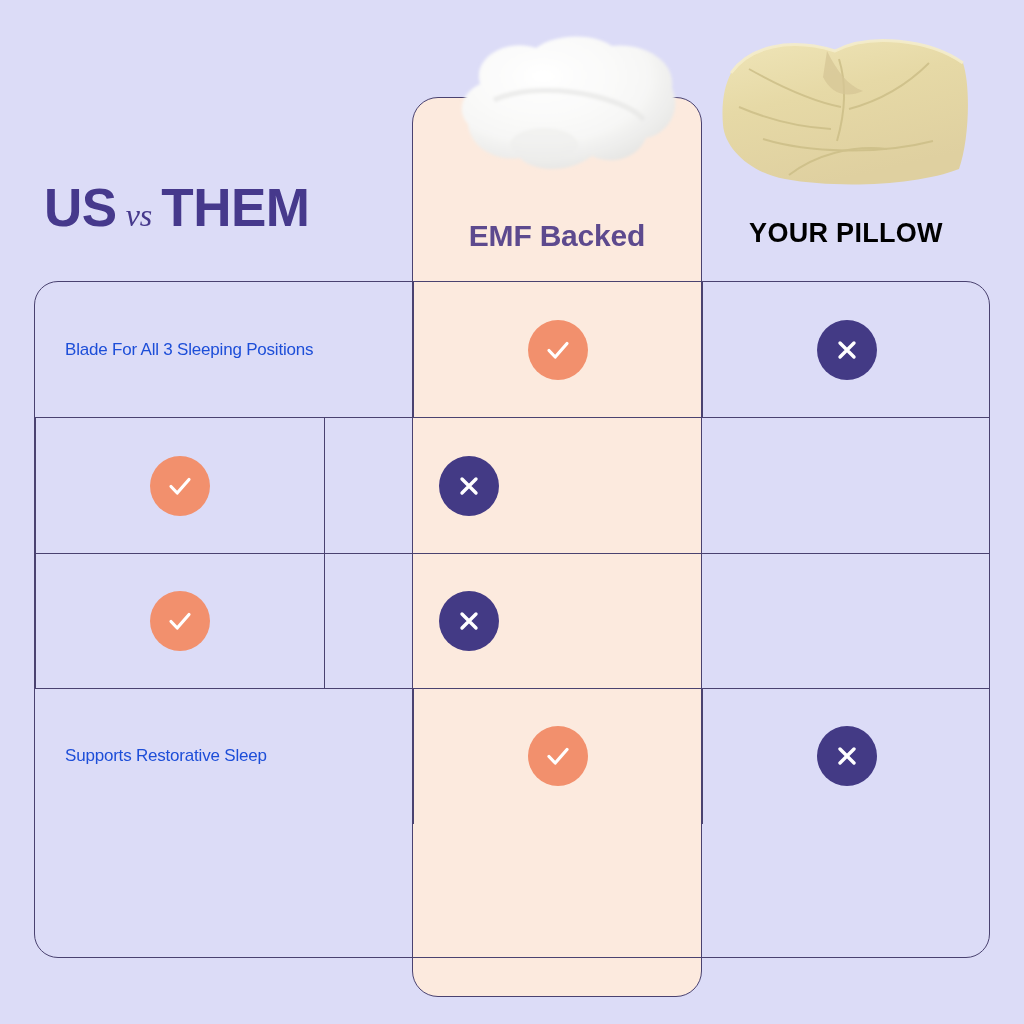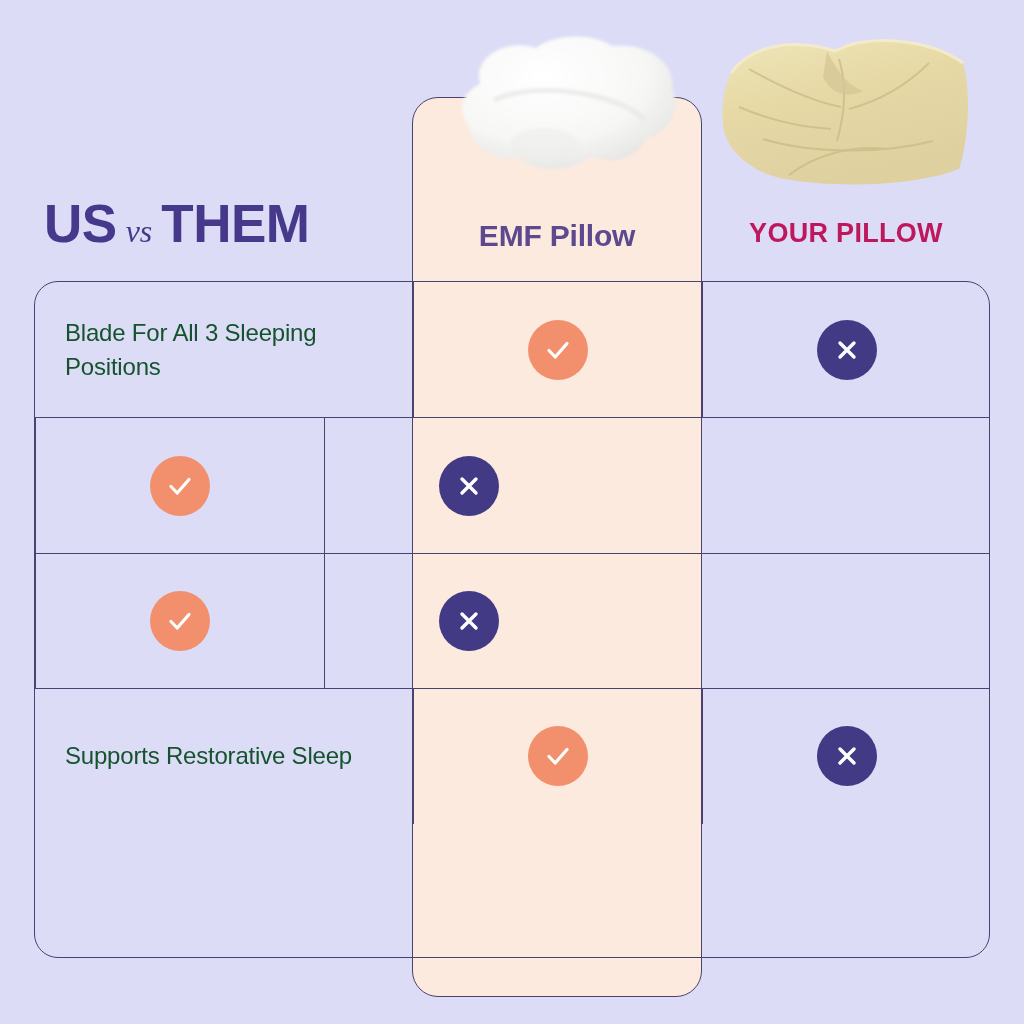--- a/index.html
+++ b/index.html
@@ -53,21 +53,21 @@
     top: 29px;
     width: 256px;
     height: 160px;
     z-index: 6;
   }
 
   
   .headline {
     position: absolute;
     left: 44px;
-    top: 197px;
+    top: 181px;
     z-index: 7;
     white-space: nowrap;
     line-height: 1;
   }
   .headline .us,
   .headline .them {
     font-family: "Liberation Sans", sans-serif;
     font-weight: bold;
     font-size: 53px;
     letter-spacing: -0.5px;
@@ -97,21 +97,21 @@
     font-size: 30px;
     font-weight: bold;
     color: #5d4a8e;
     letter-spacing: -0.2px;
   }
   .col-head-your {
     left: 702px;
     width: 288px;
     font-size: 27px;
     font-weight: bold;
-    color: #be185d;
+    color: #000000;
     letter-spacing: 0.3px;
   }
 
   
   .table {
     position: absolute;
     left: 34px;
     top: 281px;
     width: 956px;
     height: 677px;
@@ -130,23 +130,23 @@
     box-sizing: border-box;
   }
   .row + .row {
     border-top: 1.5px solid #4a4270;
   }
   .cell-feature {
     width: 378px;
     flex: none;
     padding: 0 30px 0 30px;
     box-sizing: border-box;
-    font-size: 24px;
+    font-size: 17px;
     line-height: 1.42;
-    color: #14532d;
+    color: #1d4ed8;
     letter-spacing: -0.2px;
   }
   .cell-mark {
     flex: none;
     width: 289px;
     display: flex;
     align-items: center;
     justify-content: center;
     height: 100%;
     box-sizing: border-box;
@@ -222,21 +222,21 @@
       </g>
       <path d="M108 22 C118 42 128 56 144 62 C126 70 112 64 104 48 Z" fill="#d6c696" opacity="0.75"></path>
       <path d="M12 44 C30 18 70 8 116 22 C150 4 210 10 244 34" fill="none" stroke="#f4ecc9" stroke-width="3" opacity="0.9"></path>
     </svg>
   </div>
 
   <div class="headline">
     <span class="us">US</span><span class="vs">vs</span><span class="them">THEM</span>
   </div>
 
-  <div class="col-head col-head-emf">EMF Pillow</div>
+  <div class="col-head col-head-emf">EMF Backed</div>
   <div class="col-head col-head-your">YOUR PILLOW</div>
 
   <div class="table">
 
     <div class="row">
       <div class="cell-feature">Blade For All 3 Sleeping Positions</div>
       <div class="cell-mark emf">
         <div class="mark check">
           <svg width="32" height="32" viewBox="0 0 32 32">
               <path d="M7 16.5 L13.2 23 L25 9.5" fill="none" stroke="#ffffff" stroke-width="3.2" stroke-linecap="round" stroke-linejoin="round"></path>

